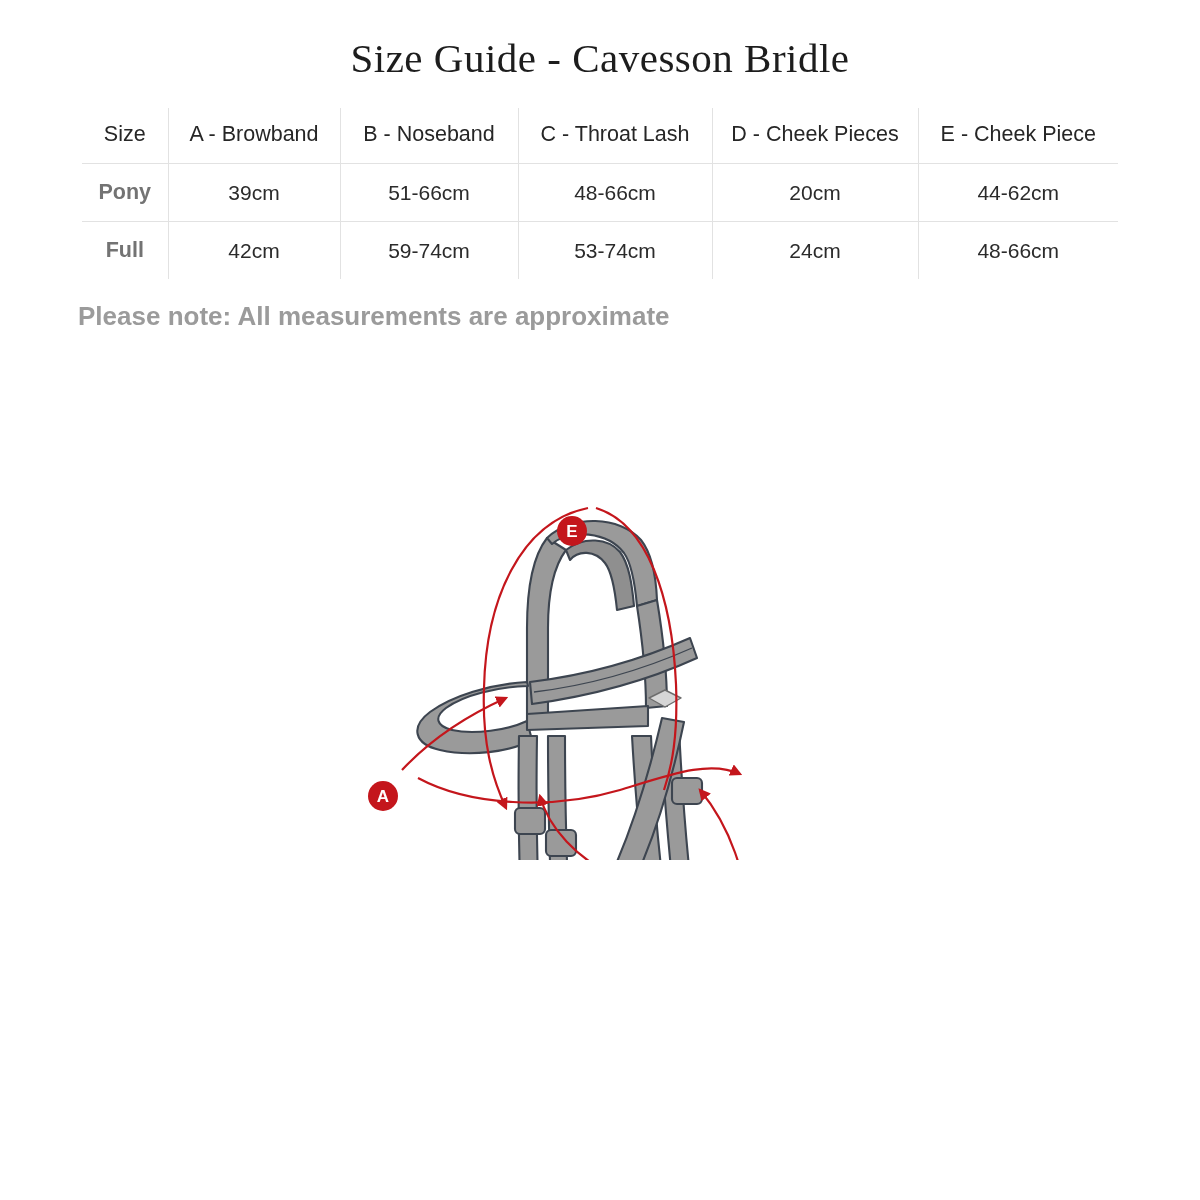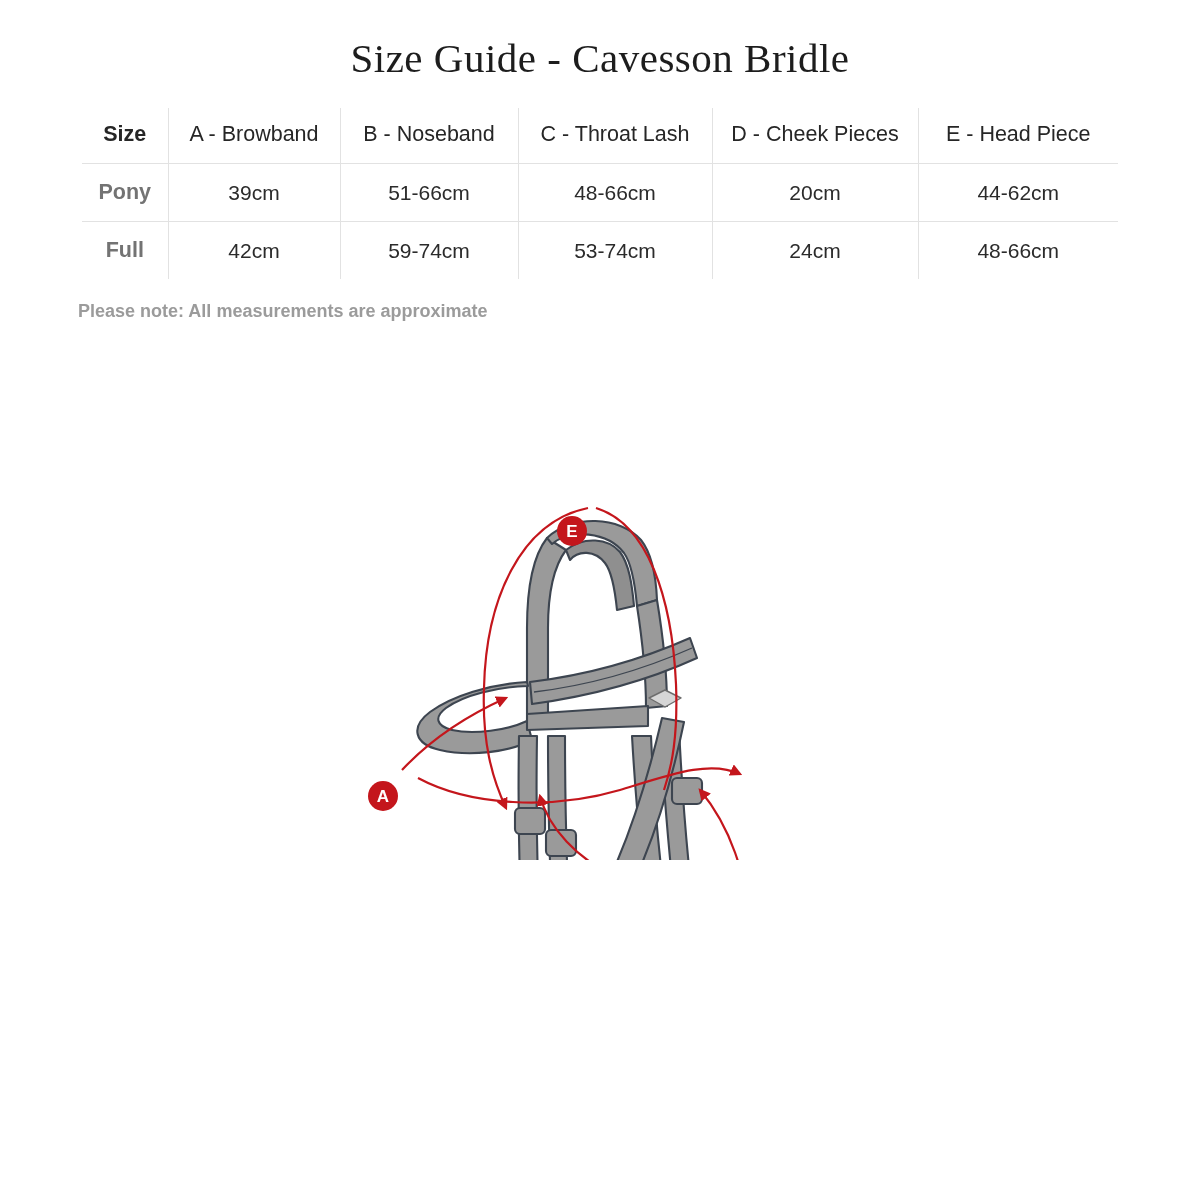--- a/index.html
+++ b/index.html
@@ -56,31 +56,31 @@
   }
   table.size-table tbody tr:last-child td {
     border-bottom: none;
   }
   table.size-table tbody td.row-head {
     font-weight: bold;
     color: #737373;
     font-size: 21.5px;
   }
   table.size-table thead th.col-head-size {
-    font-weight: bold;
+    font-weight: normal;
   }
   .col-size   { width: 86px; }
   .col-a      { width: 172px; }
   .col-b      { width: 178px; }
   .col-c      { width: 194px; margin-left: 20px; }
   .col-d      { width: 206px; }
   .col-e      { width: 200px; }
   .note {
     margin: 22px 0 0 78px;
-    font-size: 18px;
+    font-size: 26px;
     color: #9b9b9b;
     font-weight: bold;
   }
   .diagram {
     position: absolute;
     left: 0; top: 478px;
     width: 1200px; height: 722px;
   }
   .diagram svg { display: block; }
 </style>
@@ -93,21 +93,21 @@
 
   <div class="table-wrap">
     <table class="size-table">
       <thead>
         <tr>
           <th class="col-size col-head-size">Size</th>
           <th class="col-a">A - Browband</th>
           <th class="col-b">B - Noseband</th>
           <th class="col-c">C - Throat Lash</th>
           <th class="col-d">D - Cheek Pieces</th>
-          <th class="col-e">E - Head Piece</th>
+          <th class="col-e">E - Cheek Piece</th>
         </tr>
       </thead>
       <tbody>
         <tr>
           <td class="row-head">Pony</td>
           <td>39cm</td>
           <td>51-66cm</td>
           <td>48-66cm</td>
           <td>20cm</td>
           <td>44-62cm</td>

